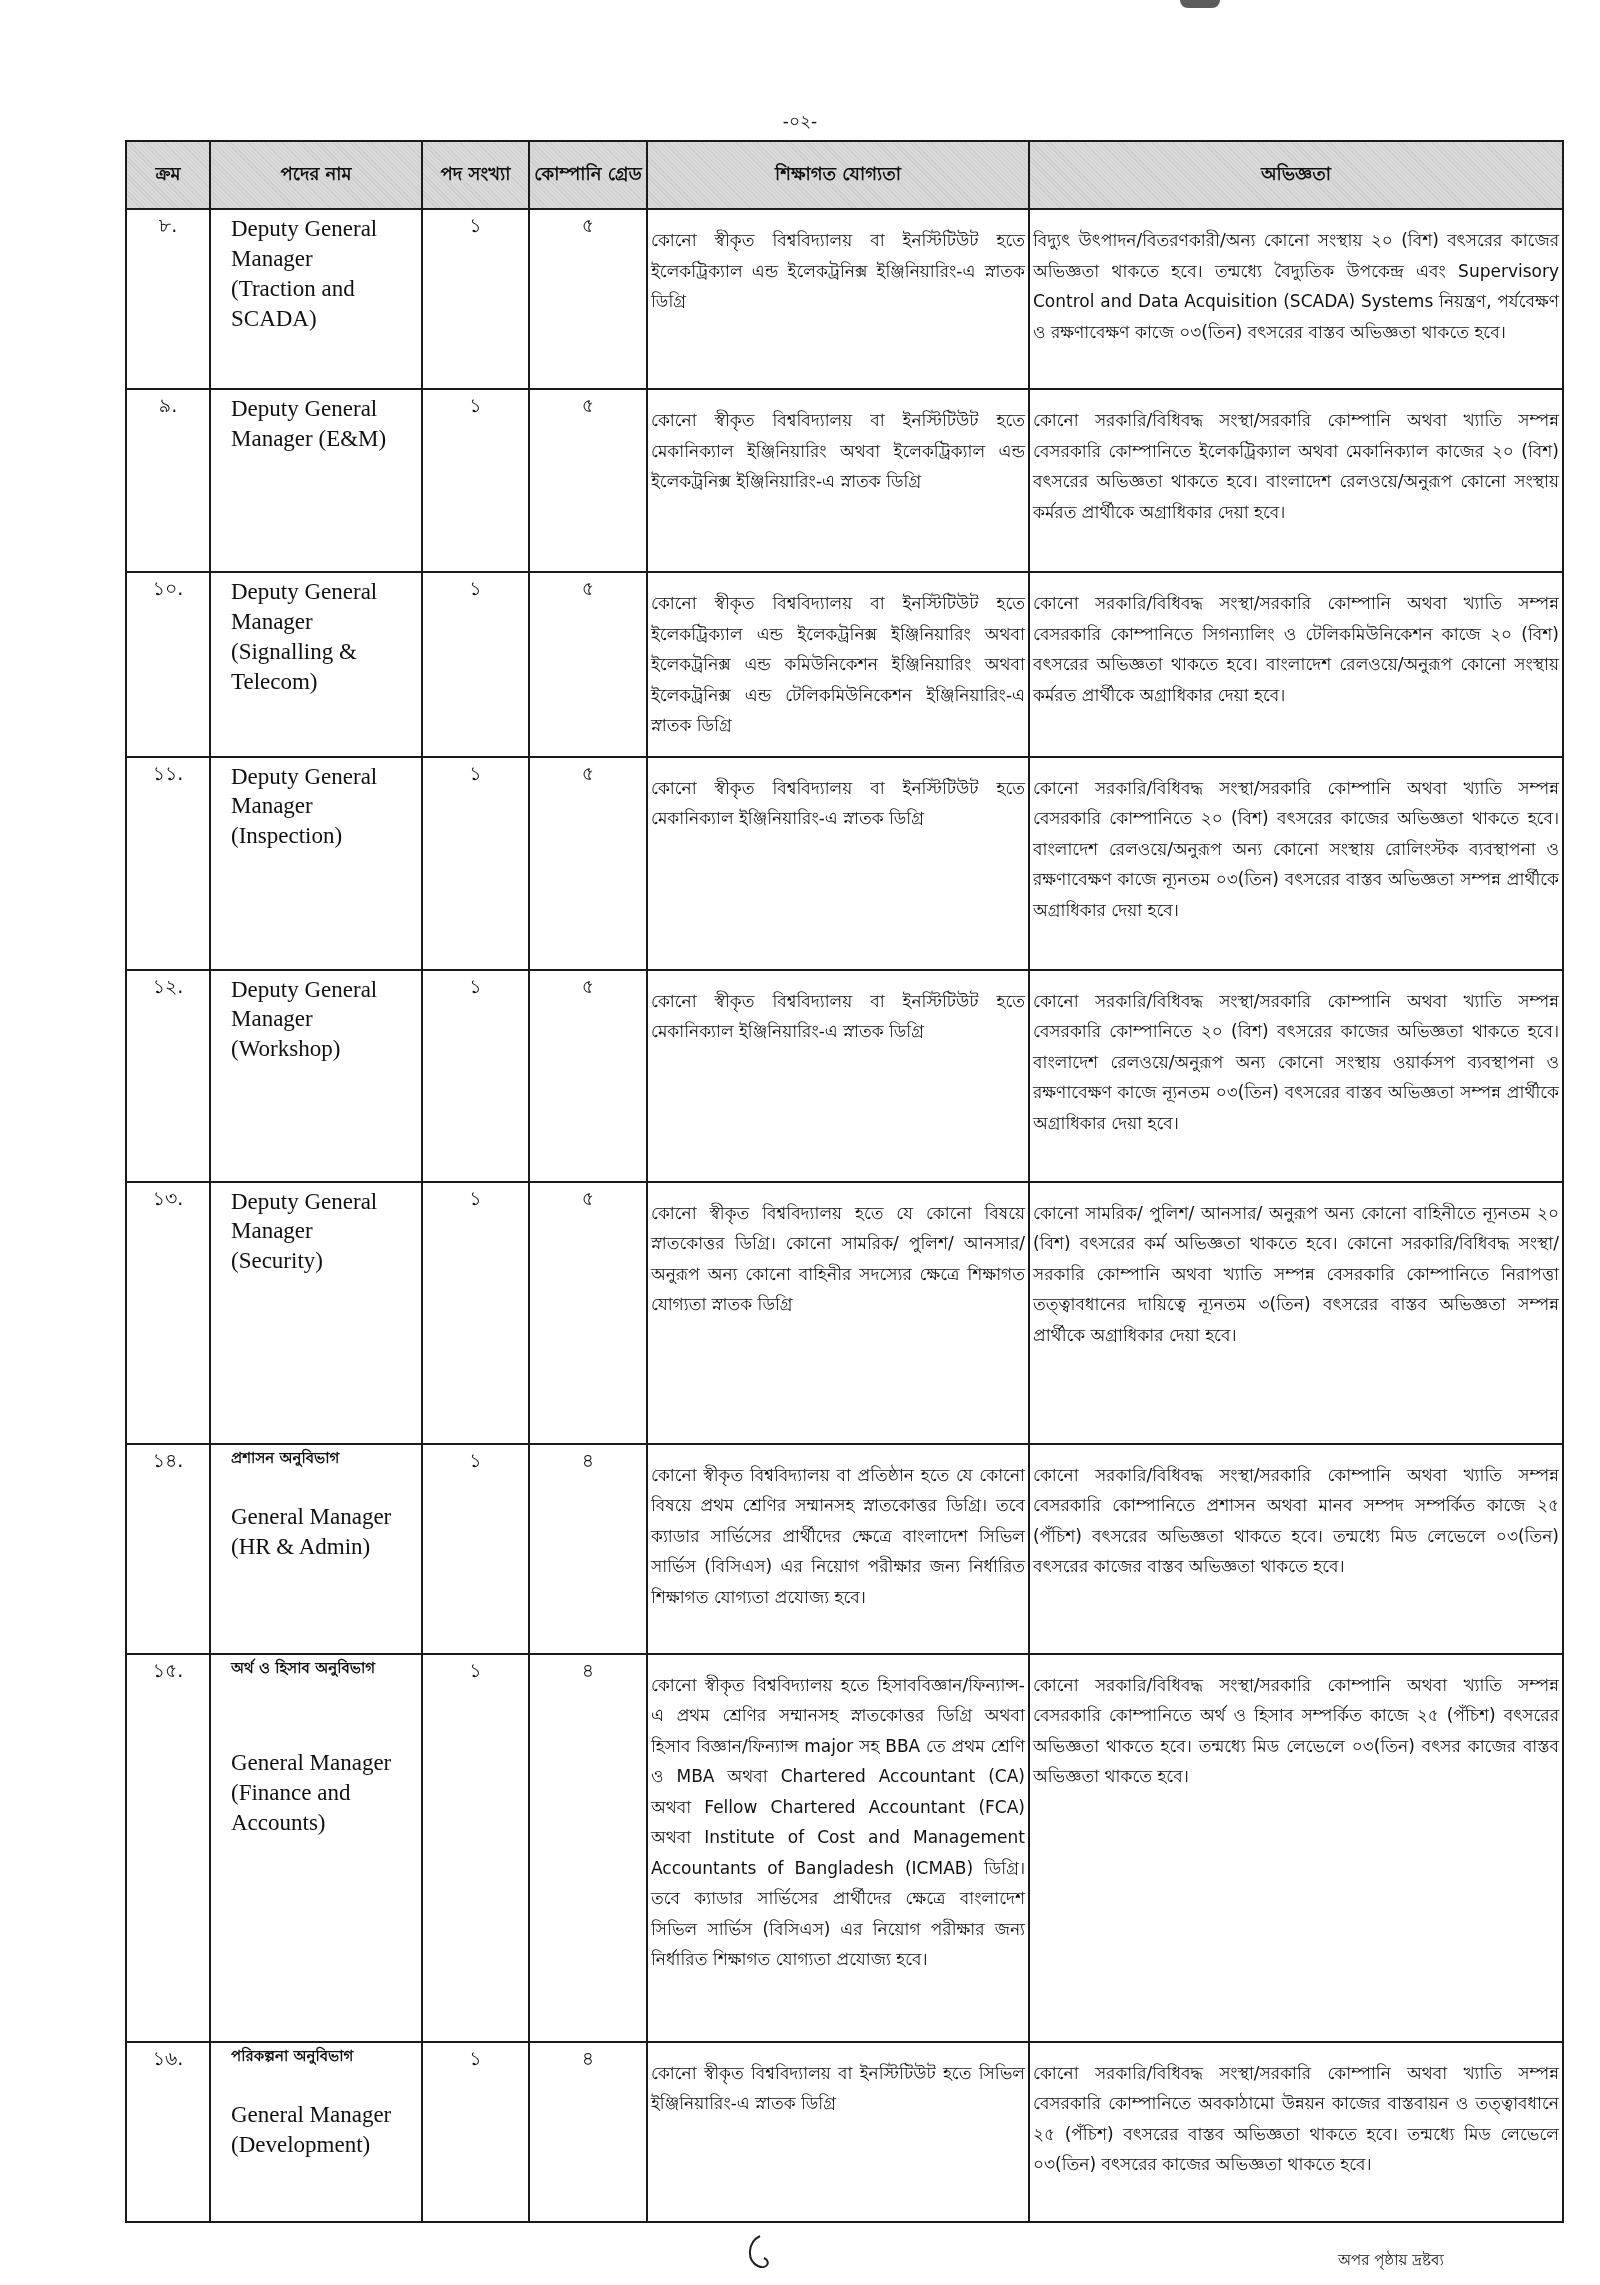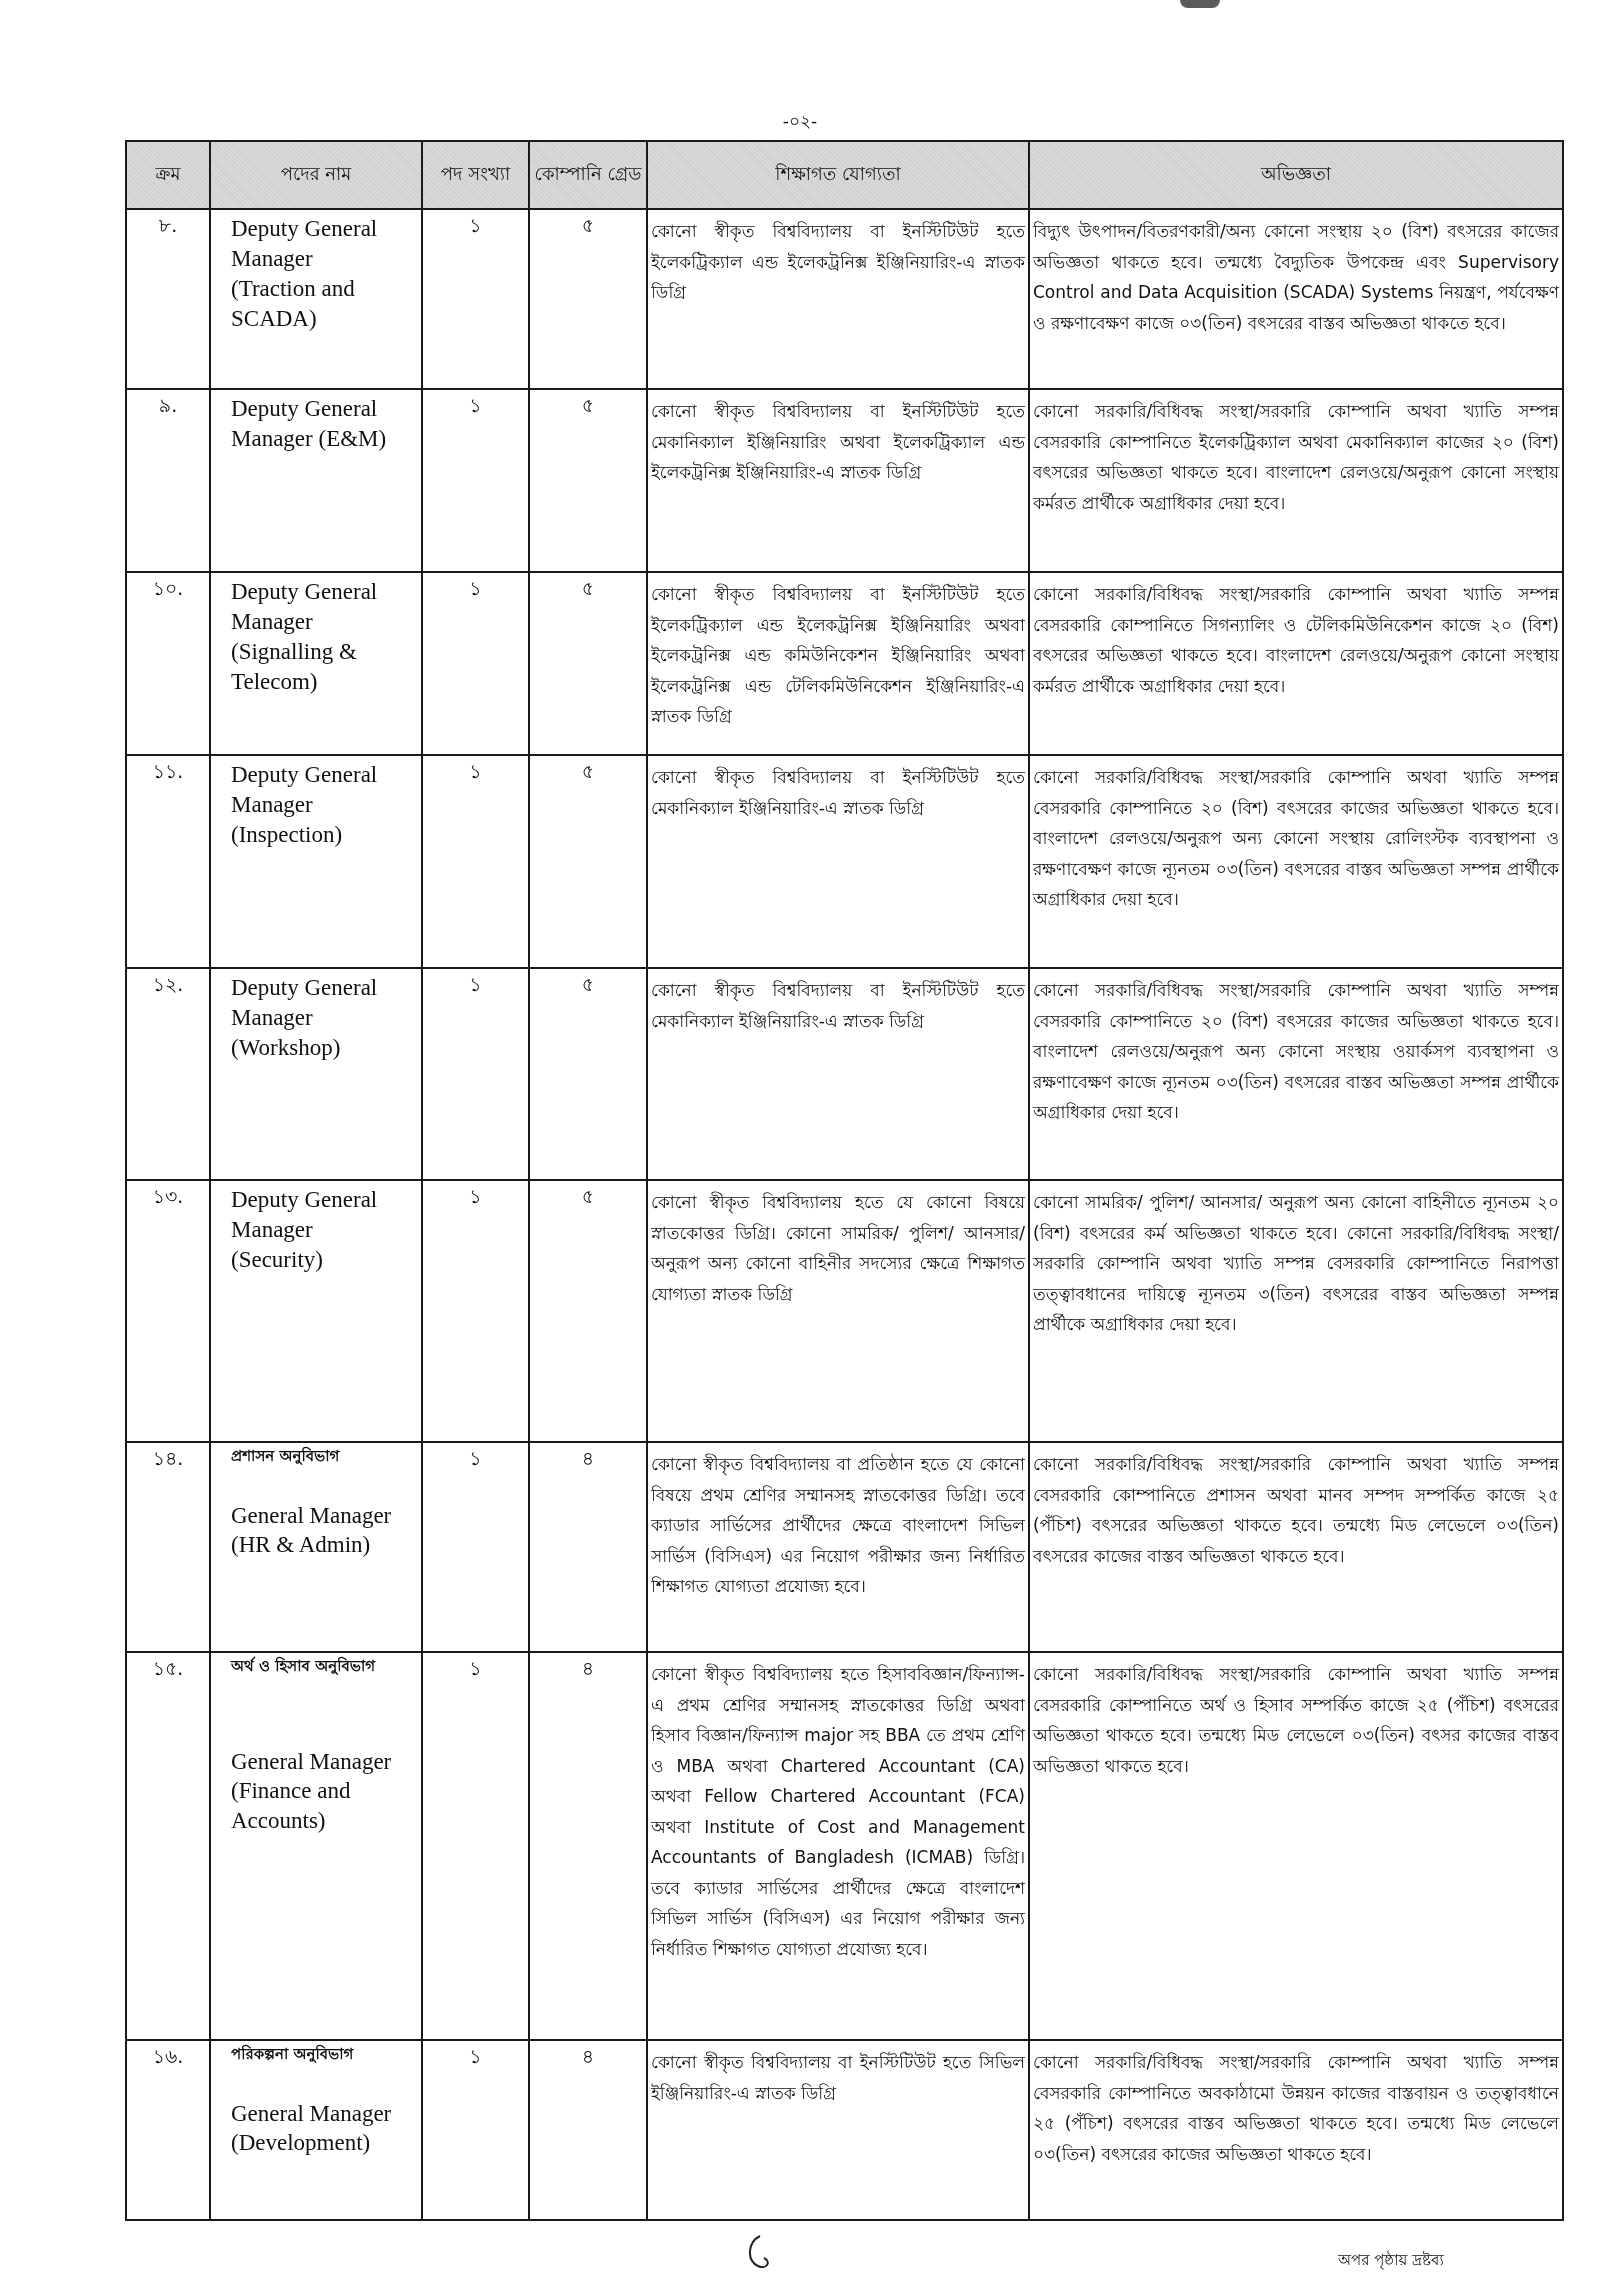--- a/index.html
+++ b/index.html
@@ -5,28 +5,28 @@
   html, body { margin: 0; padding: 0; background: #ffffff; }
   body { width: 1600px; height: 2285px; position: relative; overflow: hidden;
          font-family: "DejaVu Sans", sans-serif; color: #111; }
   .page-number { position: absolute; top: 108px; left: 0; width: 1600px; text-align: center;
                  font-size: 17px; font-family: "DejaVu Sans", sans-serif; }
   table.jobs { position: absolute; left: 125px; top: 140px; width: 1437px;
                border-collapse: collapse; table-layout: fixed; }
   table.jobs th, table.jobs td { border: 2px solid #1a1a1a; vertical-align: top; }
   table.jobs th { background: #d9d9d9;
      background-image: repeating-linear-gradient(45deg, rgba(0,0,0,0.05) 0 1px, transparent 1px 3px);
-     font-weight: normal; font-size: 18px; text-align: center; vertical-align: middle; height: 64px;
+     font-weight: bold; font-size: 18px; text-align: center; vertical-align: middle; height: 64px;
      font-family: "DejaVu Sans", sans-serif; }
   td.serial, td.count, td.grade { text-align: center; vertical-align: middle; font-size: 19px; }
   td.post { vertical-align: middle; padding: 4px 20px; font-family: "Liberation Serif", serif; font-size: 23px; line-height: 1.3; }
   td.post.with-dept { vertical-align: top; }
   .dept { display: block; font-family: "DejaVu Sans", sans-serif; font-size: 15px; font-weight: bold; margin-bottom: 34px; line-height: 1.3; }
   .post-title { display: block; }
-  td.text { padding: 6px 3px; font-size: 17px; line-height: 30.5px; text-align: justify; }
+  td.text { padding: 15px 3px; font-size: 17px; line-height: 30.5px; text-align: justify; }
   .footer-note { position: absolute; top: 2248px; left: 1310px; font-size: 15px; margin-left: 28px; }
   .signature { position: absolute; top: 2232px; left: 740px; width: 40px; height: 40px; }
   .scan-mark { position: absolute; top: 0; left: 1180px; width: 40px; height: 8px; background: #333; border-radius: 0 0 10px 10px; opacity: 0.8; }
 </style>
 </head>
 <body>
 
 <div class="scan-mark"></div>
 
 <div class="page-number">-০২-</div>

